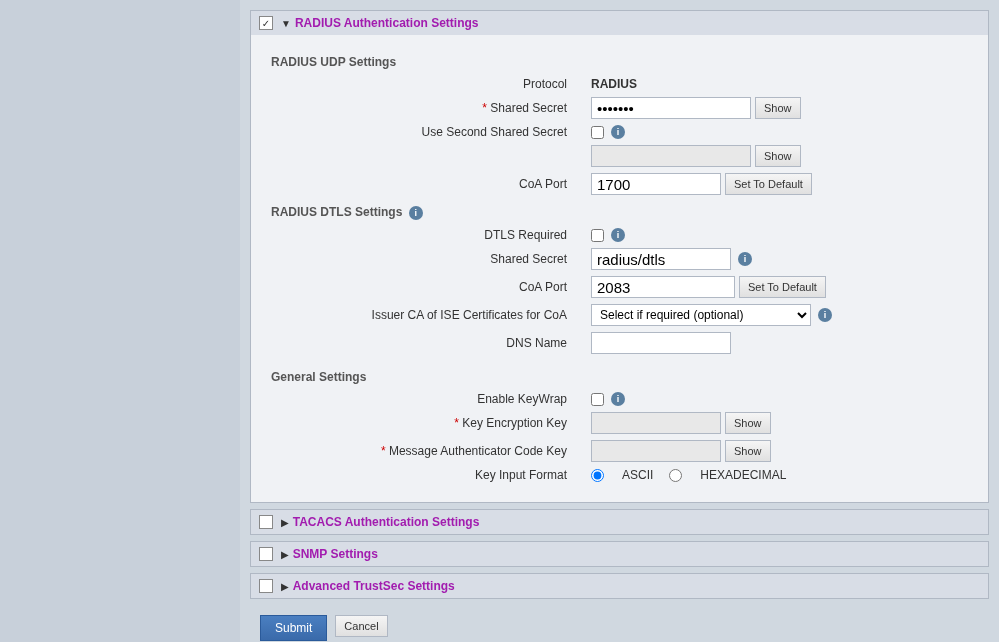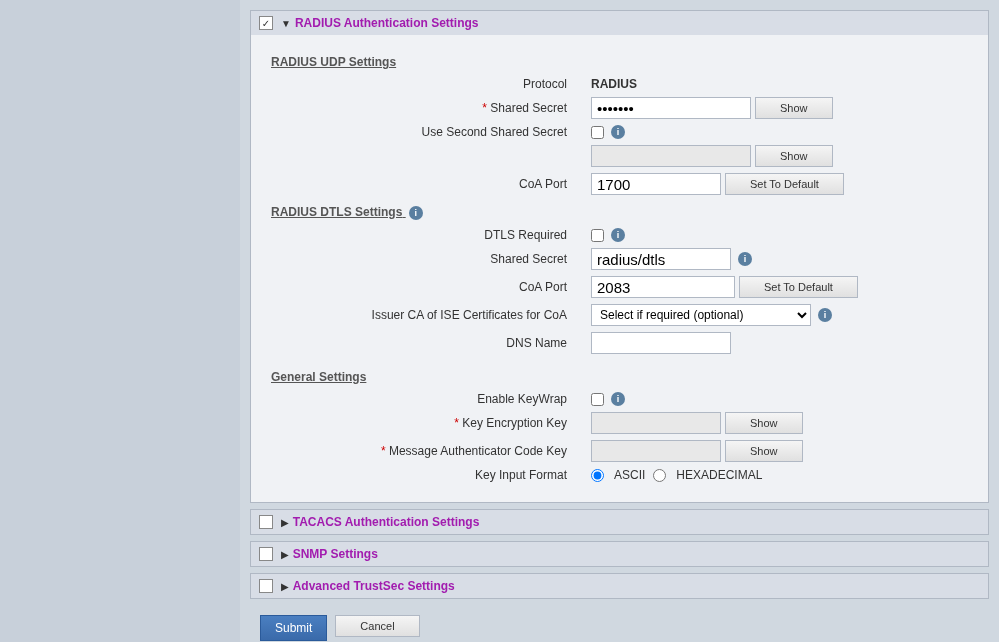--- a/index.html
+++ b/index.html
@@ -47,21 +47,20 @@
       font-size: 10px;
     }
     .section-body {
       padding: 10px 20px 14px 20px;
     }
     .subsection-title {
       font-weight: bold;
       font-size: 12px;
       color: #555;
       margin: 10px 0 8px 0;
-      text-decoration: underline;
     }
     .form-row {
       display: flex;
       align-items: center;
       margin-bottom: 6px;
     }
     .form-label {
       text-align: right;
       width: 320px;
       min-width: 320px;
@@ -84,21 +83,21 @@
       height: 22px;
       background: #fff;
     }
     input[type="text"].disabled-field {
       background: #e8e8e8;
       color: #aaa;
     }
     .btn {
       background: linear-gradient(to bottom, #f5f5f5, #e0e0e0);
       border: 1px solid #b0b8c4;
-      padding: 2px 24px;
+      padding: 2px 8px;
       font-size: 11px;
       cursor: pointer;
       height: 22px;
       color: #333;
       white-space: nowrap;
     }
     .btn-primary {
       background: linear-gradient(to bottom, #4a7fc1, #3a6aaa);
       color: #fff;
       border: 1px solid #2a5a9a;
@@ -127,21 +126,21 @@
     }
     input[type="checkbox"] {
       margin: 0;
     }
     input[type="radio"] {
       margin: 0;
     }
     .radio-group {
       display: flex;
       align-items: center;
-      gap: 8px;
+      gap: 16px;
     }
     .radio-label {
       font-size: 12px;
       margin-left: 2px;
     }
     .select-control {
       height: 22px;
       font-size: 12px;
       border: 1px solid #b0b8c4;
       background: #fff;

